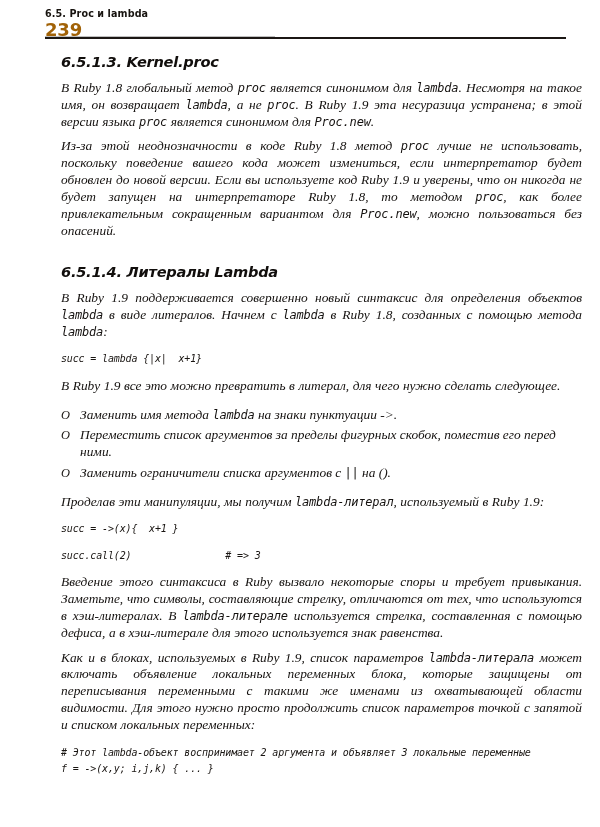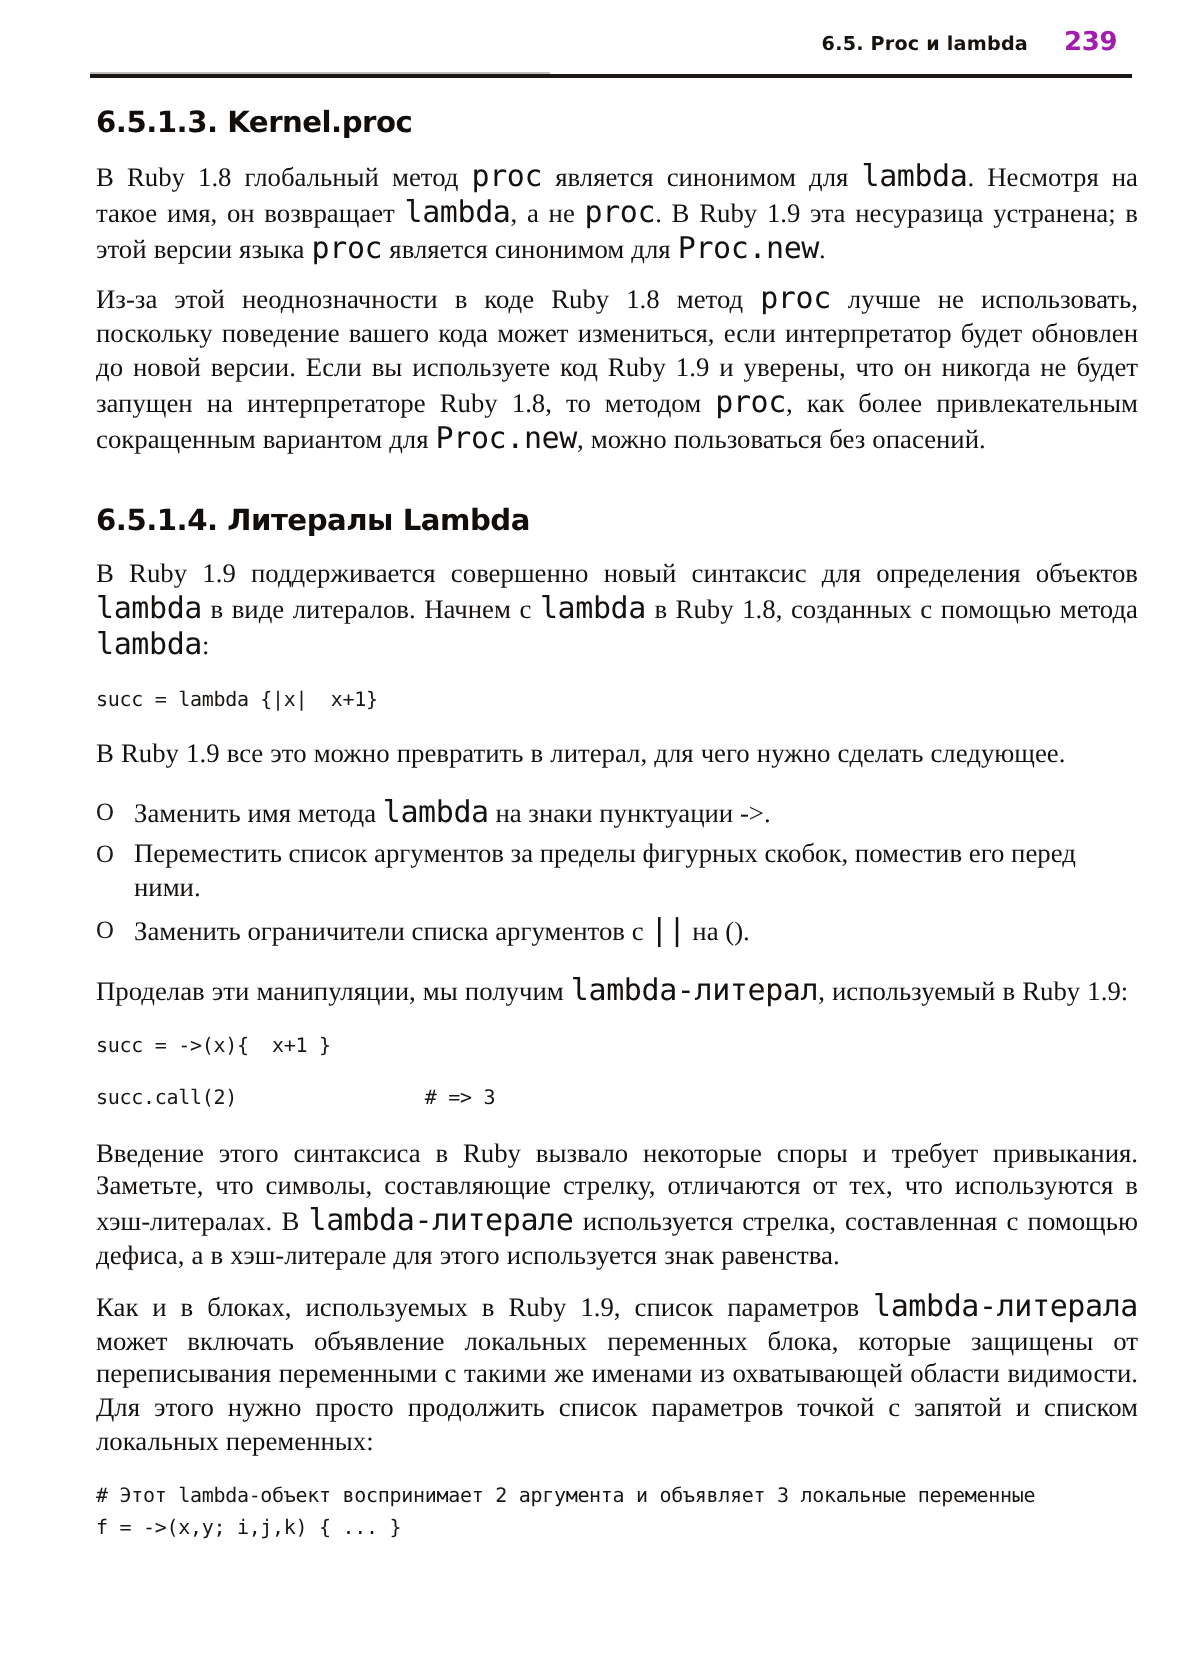--- a/index.html
+++ b/index.html
@@ -31,53 +31,55 @@
   
   .running-head {
     position: absolute;
     left: 45px;
     top: 14px;
     width: 521px;
     height: 26px;
     display: flex;
     align-items: baseline;
     justify-content: flex-end;
-    gap: 18px;
+    flex-direction: column;
   }
   .running-head-title {
     font-family: "DejaVu Sans", "Liberation Sans", sans-serif;
     font-size: 9.6px;
     font-weight: 600;
     letter-spacing: 0.1px;
     color: #17130f;
     white-space: nowrap;
   }
   .running-head-folio {
     font-family: "DejaVu Sans", "Liberation Sans", sans-serif;
-    font-size: 13px;
+    font-size: 18px;
     font-weight: 700;
-    color: #a21caf;
+    color: #a16207;
     min-width: 34px;
+    text-align: right;
     letter-spacing: -0.2px;
   }
   .head-rule {
     position: absolute;
     left: 45px;
     top: 37px;
     width: 521px;
     height: 2.1px;
     background: #1b1714;
   }
 
   
   .column {
     position: absolute;
-    left: 48px;
+    left: 61px;
     top: 47px;
     width: 521px;
+    font-style: italic;
   }
 
   h2.section-heading {
     font-family: "DejaVu Sans", "Liberation Sans", sans-serif;
     font-size: 14.6px;
     font-weight: 700;
     letter-spacing: -0.25px;
     color: #110e0c;
     margin: 0;
     padding: 0;
@@ -93,21 +95,21 @@
     text-align: justify;
     text-justify: inter-word;
     word-spacing: 0.2px;
     hyphens: manual;
   }
   p.para + p.para { margin-top: 7.5px; }
   p.first-after-heading { margin-top: 10px; }
 
   .mono {
     font-family: "DejaVu Sans Mono", "Liberation Mono", monospace;
-    font-size: 15px;
+    font-size: 12px;
     letter-spacing: -0.2px;
   }
 
   pre.code {
     font-family: "DejaVu Sans Mono", "Liberation Mono", monospace;
     font-size: 10px;
     line-height: 15.5px;
     margin: 11px 0 0 0;
     padding: 0;
     white-space: pre;

